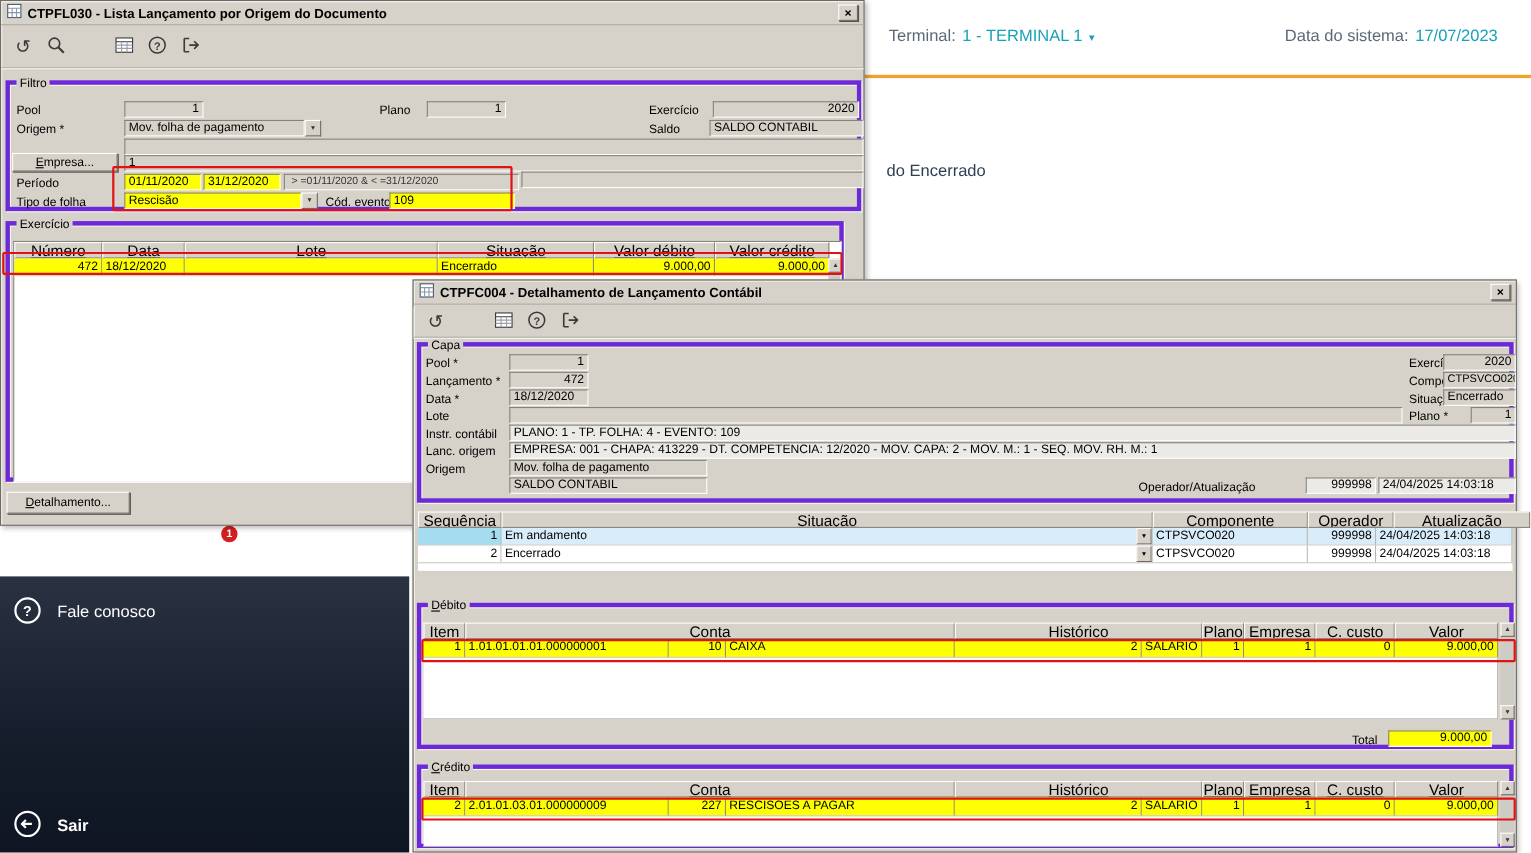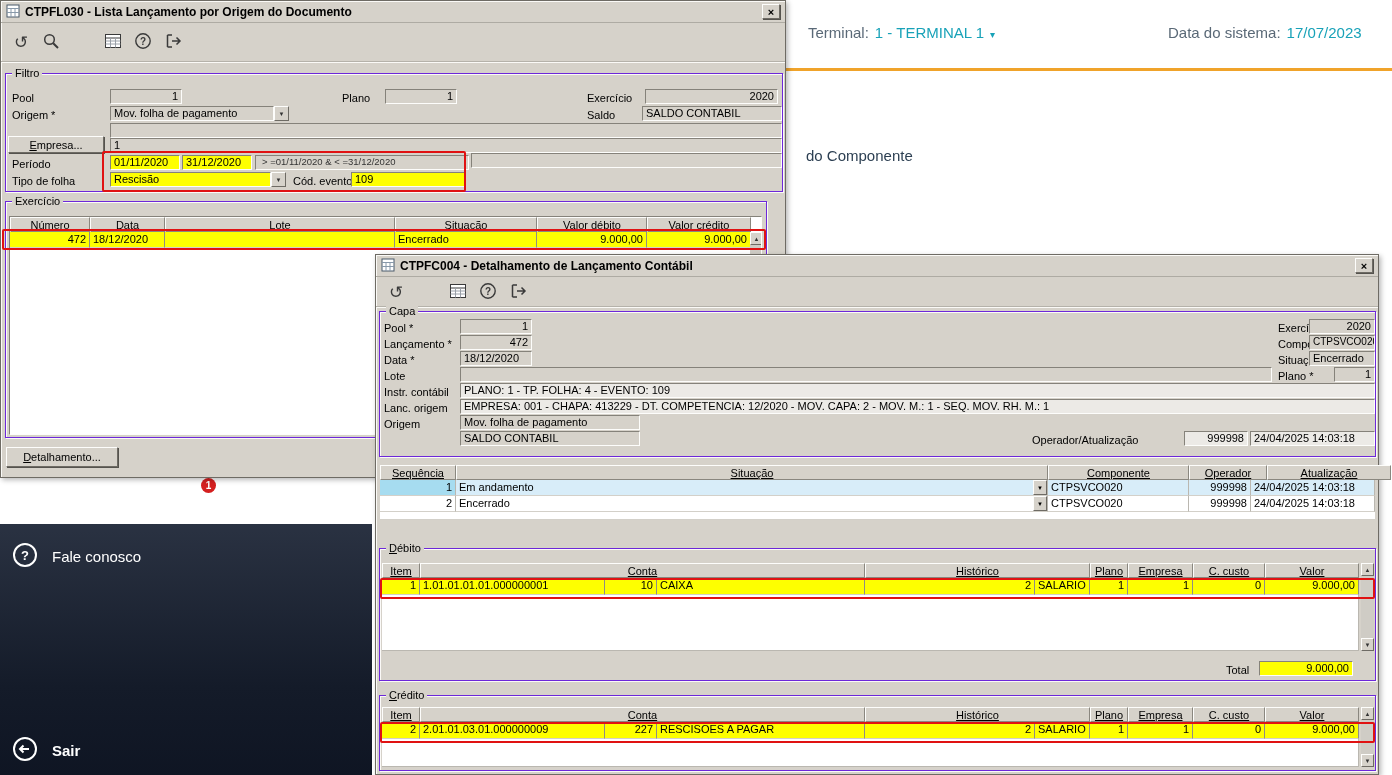--- a/index.html
+++ b/index.html
@@ -16,26 +16,26 @@
   .accel{display:inline-block;}
   .accel::first-letter{text-decoration:underline;}
   .win{position:absolute;background:#d6d2ca;border:1px solid #6e6b64;box-shadow:inset 1px 1px 0 #fbfaf7,2px 2px 5px rgba(0,0,0,.28);}
   .titlebar{position:absolute;left:0;top:0;right:0;height:22px;display:flex;align-items:center;gap:5px;padding:0 5px;border-bottom:1px solid #aeaba3;}
   .titlebar .title{font-size:12px;font-weight:bold;flex:1;white-space:nowrap;overflow:hidden;}
   .close-btn{width:18px;height:15px;background:#d6d2ca;border:1px solid;border-color:#fdfdfb #6e6b64 #6e6b64 #fdfdfb;box-shadow:1px 1px 0 #55534e;font-size:11px;font-weight:bold;line-height:12px;text-align:center;padding:0;}
   .toolbar{position:absolute;left:0;top:23px;right:0;display:flex;align-items:center;padding-left:8px;gap:6px;border-bottom:1px solid #b5b2aa;box-shadow:0 1px 0 #fbfaf7;}
   .tool{width:24px;height:24px;background:transparent;border:0;display:flex;align-items:center;justify-content:center;padding:0;}
   .undo-glyph{font-size:17px;color:#3a3a3a;line-height:1;}
   .tool-gap{width:26px;}
-  .grp{position:absolute;border:1px solid #6d28d9;box-shadow:inset 1px 1px 0 #fbfaf7,1px 1px 0 #fbfaf7;}
+  .grp{position:absolute;border:4px solid #6d28d9;box-shadow:inset 1px 1px 0 #fbfaf7,1px 1px 0 #fbfaf7;}
   .legend{position:absolute;top:-7px;left:6px;background:#d6d2ca;font-size:11px;line-height:13px;padding:0 3px;white-space:nowrap;}
   .listbox{position:absolute;background:#fff;border:1px solid;border-color:#85827a #fdfdfb #fdfdfb #85827a;overflow:hidden;}
   .grid{position:absolute;}
   .grow{display:flex;}
-  .gh{height:15px;background:#d6d2ca;border:1px solid;border-color:#fdfdfb #8a877f #8a877f #fdfdfb;display:flex;align-items:center;justify-content:center;font-size:11px;overflow:hidden;flex:none;}
+  .gh{height:15px;background:#d6d2ca;border:1px solid;border-color:#fdfdfb #8a877f #8a877f #fdfdfb;display:flex;align-items:center;justify-content:center;font-size:14px;overflow:hidden;flex:none;}
   .gh span{text-decoration:underline;white-space:nowrap;}
   .gd{height:17px;border-right:1px solid #bab7b0;border-bottom:1px solid #d3d0c9;font-size:11px;line-height:15px;padding:0 3px;overflow:hidden;white-space:nowrap;flex:none;position:relative;background:#fff;}
   .gd.r{text-align:right;}
   .hlrow .gd{background:#feff00;border-right-color:#8f8d86;}
   .selrow .gd{background:#d8edf9;}
   .selrow .gd.seqcell{background:#a6dcf0;}
   .cell-combo{position:absolute;right:0;top:0;width:14px;height:15px;background:#d6d2ca;border:1px solid;border-color:#fdfdfb #6e6b64 #6e6b64 #fdfdfb;font-size:6px;line-height:12px;text-align:center;padding:0;}
   .annot{position:absolute;border:2px solid #e01212;border-radius:2px;pointer-events:none;z-index:40;}
   .vscroll{position:absolute;width:13px;background:#cfccc5;display:flex;flex-direction:column;justify-content:space-between;}
   .sbtn{width:100%;height:13px;background:#d6d2ca;border:1px solid;border-color:#fdfdfb #6e6b64 #6e6b64 #fdfdfb;font-size:6px;line-height:10px;text-align:center;color:#333;padding:0;}
@@ -62,21 +62,21 @@
 <div class="termline" style="left:808px;top:24px;">
   <span class="tb-label">Terminal:</span>
   <span class="tb-value">1 - TERMINAL 1</span>
   <span class="tb-caret">▾</span>
 </div>
 <div class="termline" style="left:1168px;top:24px;">
   <span class="tb-label">Data do sistema:</span>
   <span class="tb-value">17/07/2023</span>
 </div>
 <div class="orange-line"></div>
-<div class="partial-title">do Componente</div>
+<div class="partial-title">do Encerrado</div>
 
 <div class="sidebar">
   <div class="sb-item" style="left:16px;top:482px;position:fixed;">
     <span><svg width="20" height="20" viewBox="0 0 20 20">
           <circle cx="15.5" cy="4" r="2.4" fill="#fff"></circle>
           <circle cx="4.5" cy="10" r="2.4" fill="#fff"></circle>
           <circle cx="15.5" cy="16" r="2.4" fill="#fff"></circle>
           <path d="M6.6 8.9 L13.4 5.1 M6.6 11.1 L13.4 14.9" stroke="#fff" stroke-width="1.7"></path>
         </svg></span>
     <span class="sb-label bold">O que há de novo?</span>

